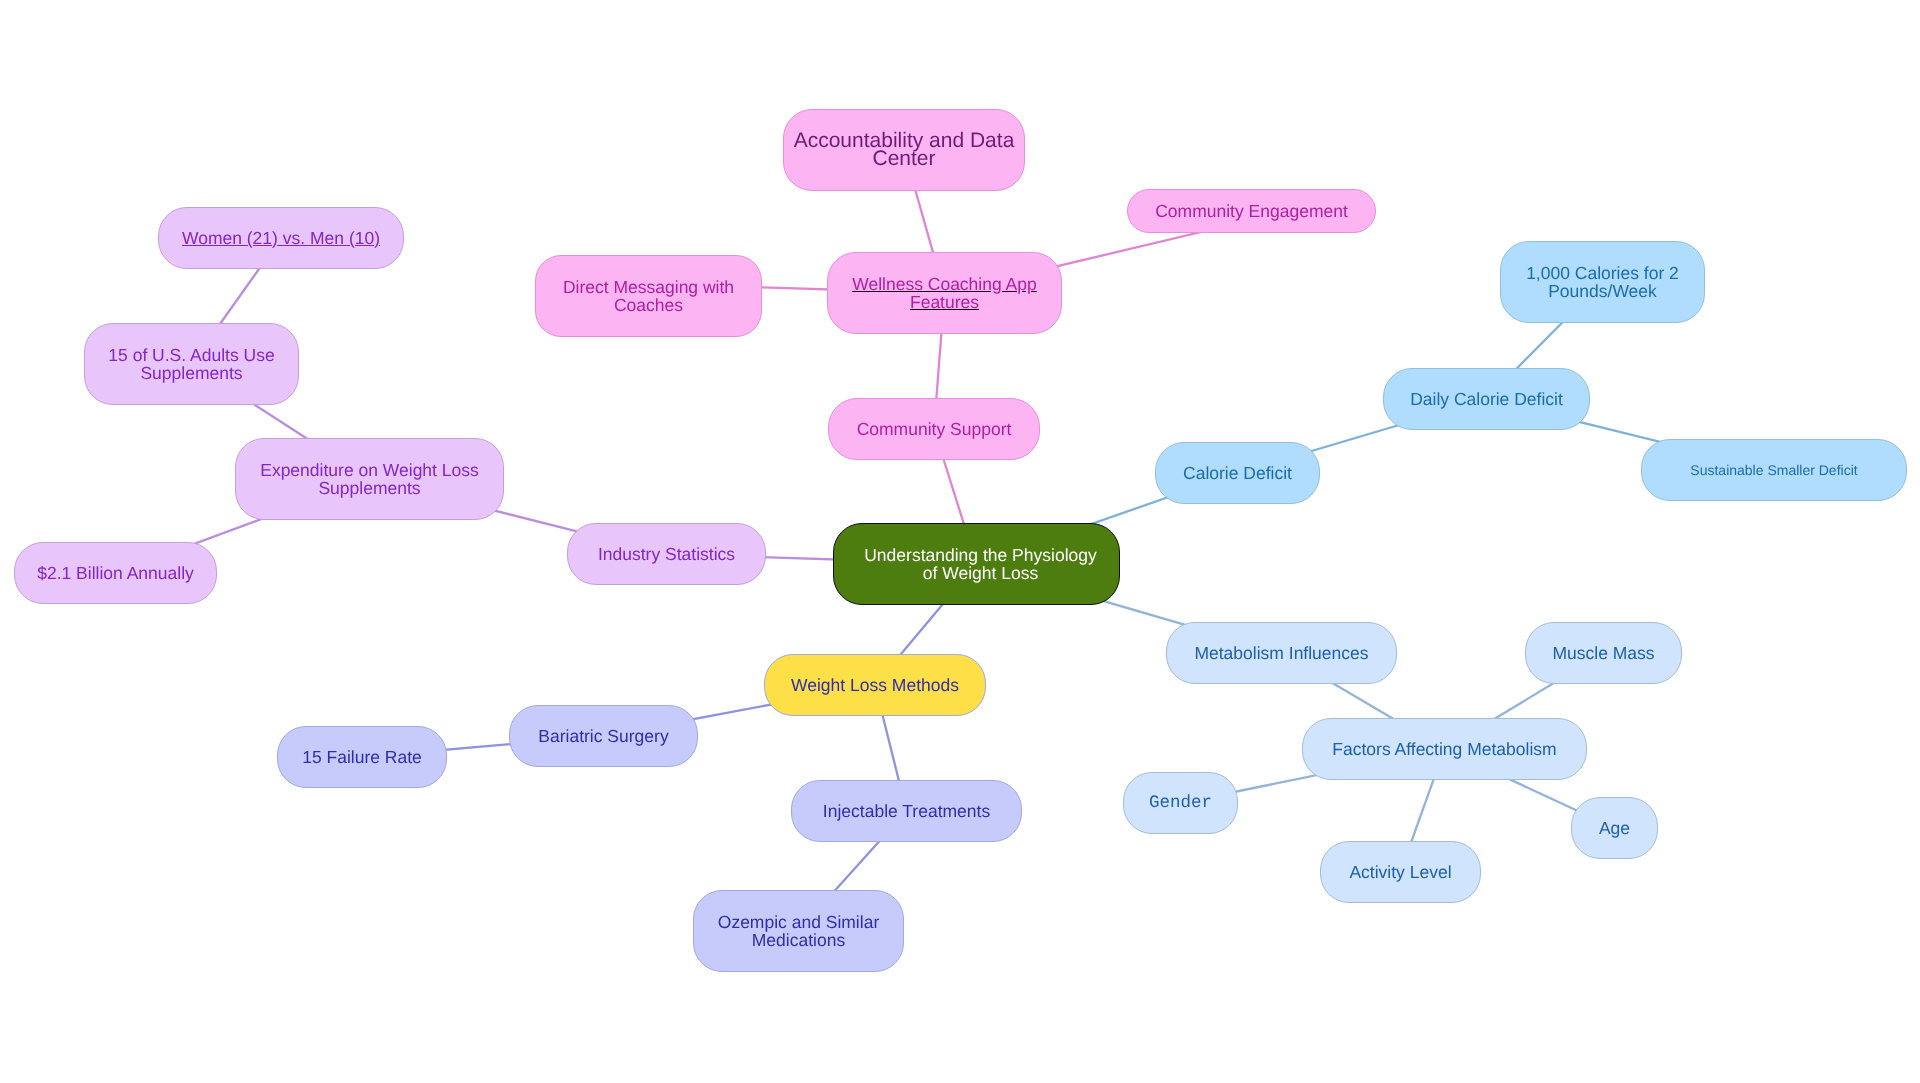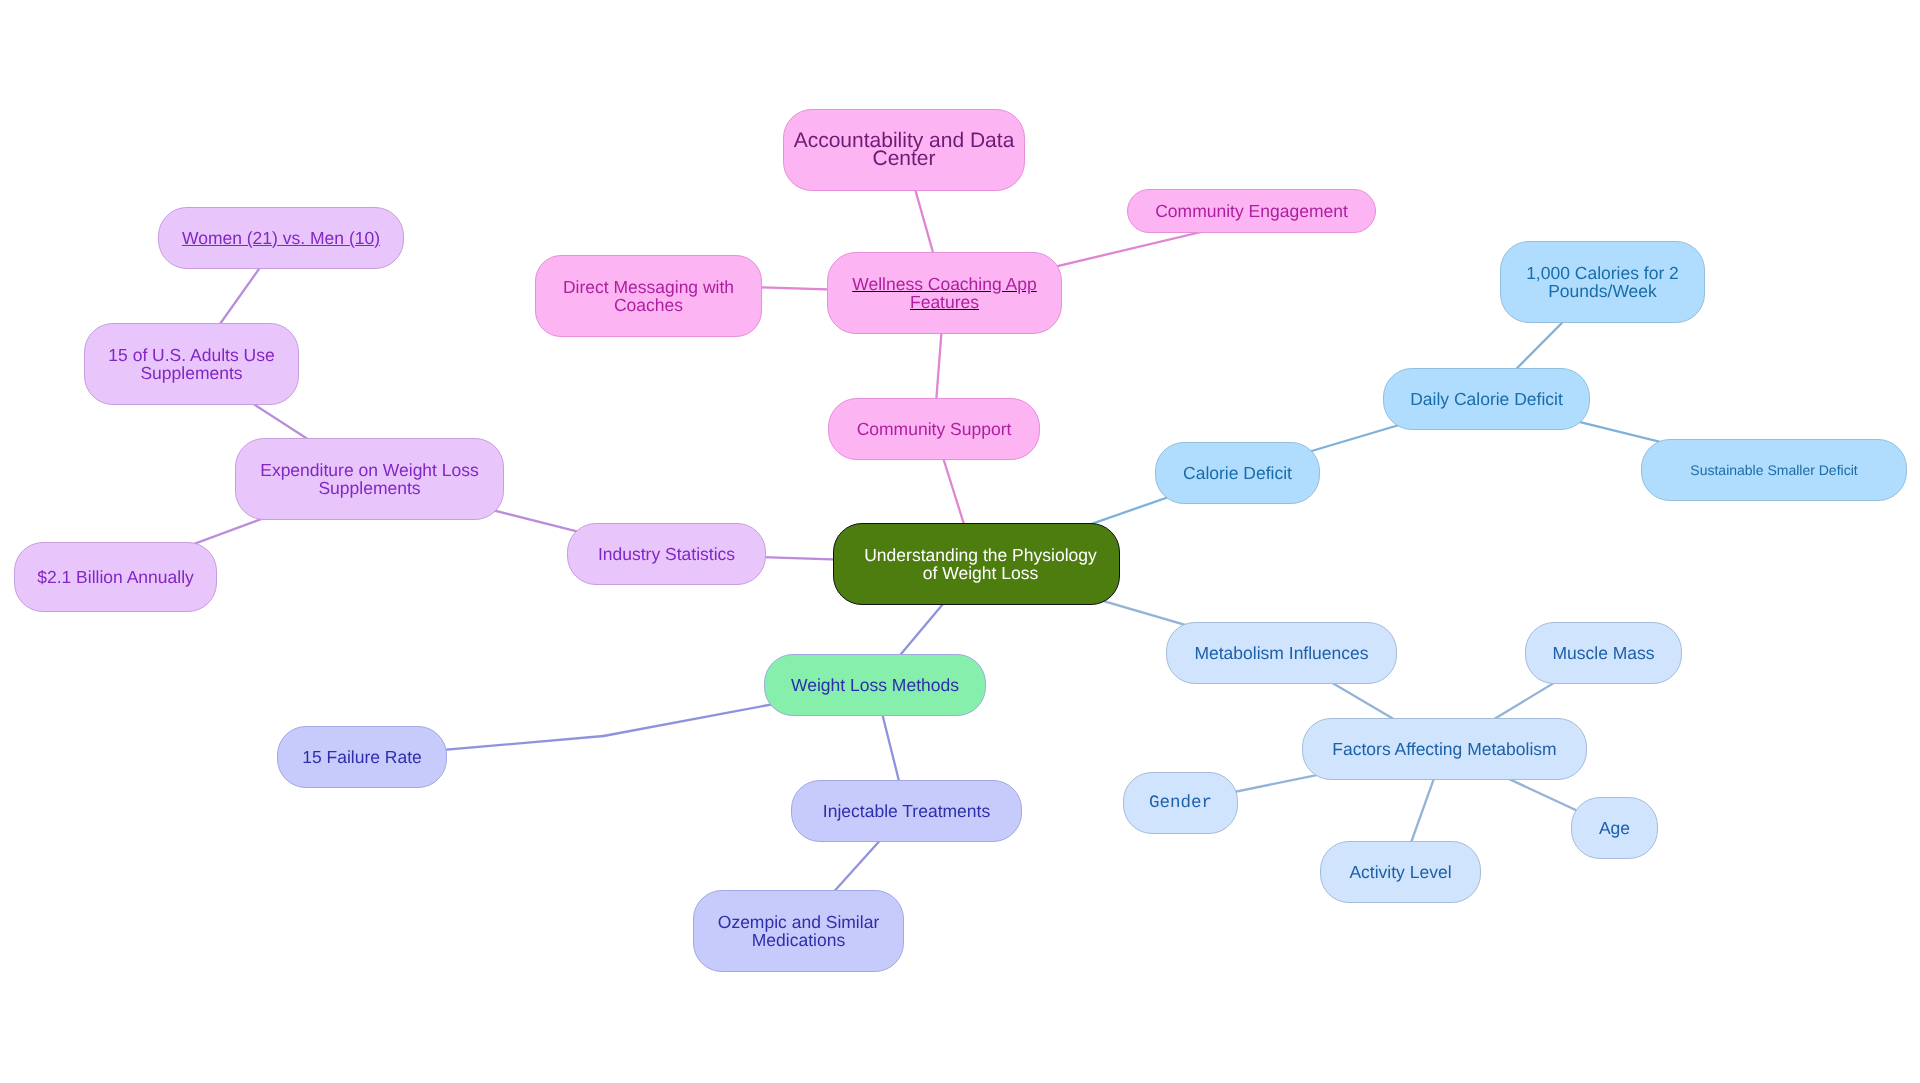--- a/index.html
+++ b/index.html
@@ -73,21 +73,21 @@
       <span class="mm-label" style="color: rgb(130, 38, 196); font-size: 17.5px; line-height: 18.5px; text-decoration: underline;">Women (21) vs. Men (10)</span>
     </div>
     <div class="mm-node" style="left: 84px; top: 323px; width: 215px; height: 82px; background: rgb(232, 198, 252); border-color: rgb(199, 158, 220); border-radius: 29px; border-width: 1px;">
       <span class="mm-label" style="color: rgb(130, 38, 196); font-size: 17.5px; line-height: 18.5px;">15 of U.S. Adults Use
 Supplements</span>
     </div>
     <div class="mm-node" style="left: 235px; top: 438px; width: 269px; height: 82px; background: rgb(232, 198, 252); border-color: rgb(199, 158, 220); border-radius: 29px; border-width: 1px;">
       <span class="mm-label" style="color: rgb(130, 38, 196); font-size: 17.5px; line-height: 18.5px;">Expenditure on Weight Loss
 Supplements</span>
     </div>
-    <div class="mm-node" style="left: 14px; top: 542px; width: 203px; height: 70px; background: rgb(232, 198, 252); border-color: rgb(199, 158, 220); border-radius: 29px; border-width: 1px; text-align: center;">
+    <div class="mm-node" style="left: 14px; top: 542px; width: 203px; height: 62px; background: rgb(232, 198, 252); border-color: rgb(199, 158, 220); border-radius: 29px; border-width: 1px; text-align: center;">
       <span class="mm-label" style="color: rgb(130, 38, 196); font-size: 17.5px; line-height: 18.5px;">$2.1 Billion Annually</span>
     </div>
     <div class="mm-node" style="left: 567px; top: 523px; width: 199px; height: 62px; background: rgb(232, 198, 252); border-color: rgb(199, 158, 220); border-radius: 29px; border-width: 1px;">
       <span class="mm-label" style="color: rgb(130, 38, 196); font-size: 17.5px; line-height: 18.5px;">Industry Statistics</span>
     </div>
     <div class="mm-node" style="left: 1500px; top: 241px; width: 205px; height: 82px; background: rgb(176, 221, 254); border-color: rgb(147, 191, 220); border-radius: 29px; border-width: 1px;">
       <span class="mm-label" style="color: rgb(26, 108, 168); font-size: 17.5px; line-height: 18.5px;">1,000 Calories for 2
 Pounds/Week</span>
     </div>
     <div class="mm-node" style="left: 1383px; top: 368px; width: 207px; height: 62px; background: rgb(176, 221, 254); border-color: rgb(147, 191, 220); border-radius: 29px; border-width: 1px;">
@@ -110,22 +110,25 @@
     </div>
     <div class="mm-node" style="left: 1123px; top: 772px; width: 115px; height: 62px; background: rgb(208, 228, 254); border-color: rgb(165, 188, 216); border-radius: 29px; border-width: 1px;">
       <span class="mm-label" style="color: rgb(28, 96, 168); font-size: 17.5px; line-height: 18.5px; font-family: Liberation Mono, monospace;">Gender</span>
     </div>
     <div class="mm-node" style="left: 1320px; top: 841px; width: 161px; height: 62px; background: rgb(208, 228, 254); border-color: rgb(165, 188, 216); border-radius: 29px; border-width: 1px;">
       <span class="mm-label" style="color: rgb(28, 96, 168); font-size: 17.5px; line-height: 18.5px;">Activity Level</span>
     </div>
     <div class="mm-node" style="left: 1571px; top: 797px; width: 87px; height: 62px; background: rgb(208, 228, 254); border-color: rgb(165, 188, 216); border-radius: 29px; border-width: 1px;">
       <span class="mm-label" style="color: rgb(28, 96, 168); font-size: 17.5px; line-height: 18.5px;">Age</span>
     </div>
-    <div class="mm-node" style="left: 764px; top: 654px; width: 222px; height: 62px; background: #86efac; border-color: rgb(162, 168, 226); border-radius: 29px; border-width: 1px;">
+    <div class="mm-node" style="left: 764px; top: 654px; width: 222px; height: 62px; background: #fde047; border-color: rgb(162, 168, 226); border-radius: 29px; border-width: 1px;">
       <span class="mm-label" style="color: rgb(46, 46, 172); font-size: 17.5px; line-height: 18.5px;">Weight Loss Methods</span>
+    </div>
+    <div class="mm-node" style="left: 509px; top: 705px; width: 189px; height: 62px; background: rgb(199, 203, 251); border-color: rgb(162, 168, 226); border-radius: 29px; border-width: 1px;">
+      <span class="mm-label" style="color: rgb(46, 46, 172); font-size: 17.5px; line-height: 18.5px;">Bariatric Surgery</span>
     </div>
     <div class="mm-node" style="left: 277px; top: 726px; width: 170px; height: 62px; background: rgb(199, 203, 251); border-color: rgb(162, 168, 226); border-radius: 29px; border-width: 1px;">
       <span class="mm-label" style="color: rgb(46, 46, 172); font-size: 17.5px; line-height: 18.5px;">15 Failure Rate</span>
     </div>
     <div class="mm-node" style="left: 791px; top: 780px; width: 231px; height: 62px; background: rgb(199, 203, 251); border-color: rgb(162, 168, 226); border-radius: 29px; border-width: 1px;">
       <span class="mm-label" style="color: rgb(46, 46, 172); font-size: 17.5px; line-height: 18.5px;">Injectable Treatments</span>
     </div>
     <div class="mm-node" style="left: 693px; top: 890px; width: 211px; height: 82px; background: rgb(199, 203, 251); border-color: rgb(162, 168, 226); border-radius: 29px; border-width: 1px;">
       <span class="mm-label" style="color: rgb(46, 46, 172); font-size: 17.5px; line-height: 18.5px;">Ozempic and Similar
 Medications</span>

